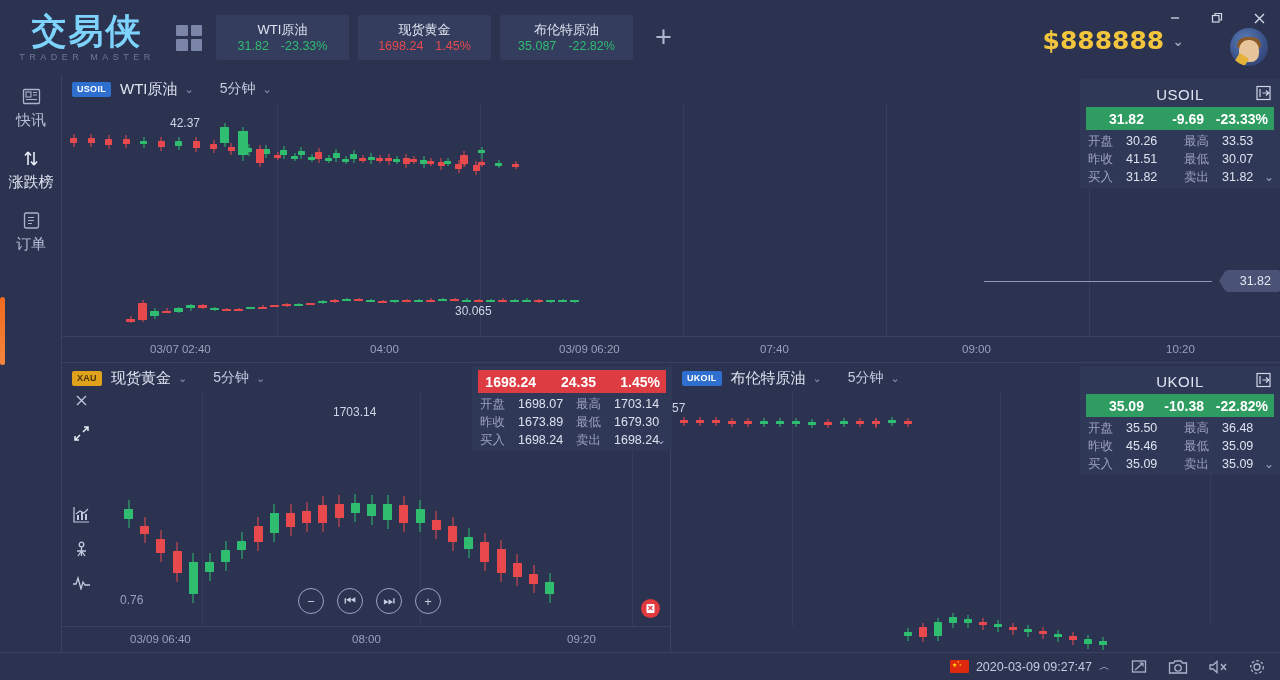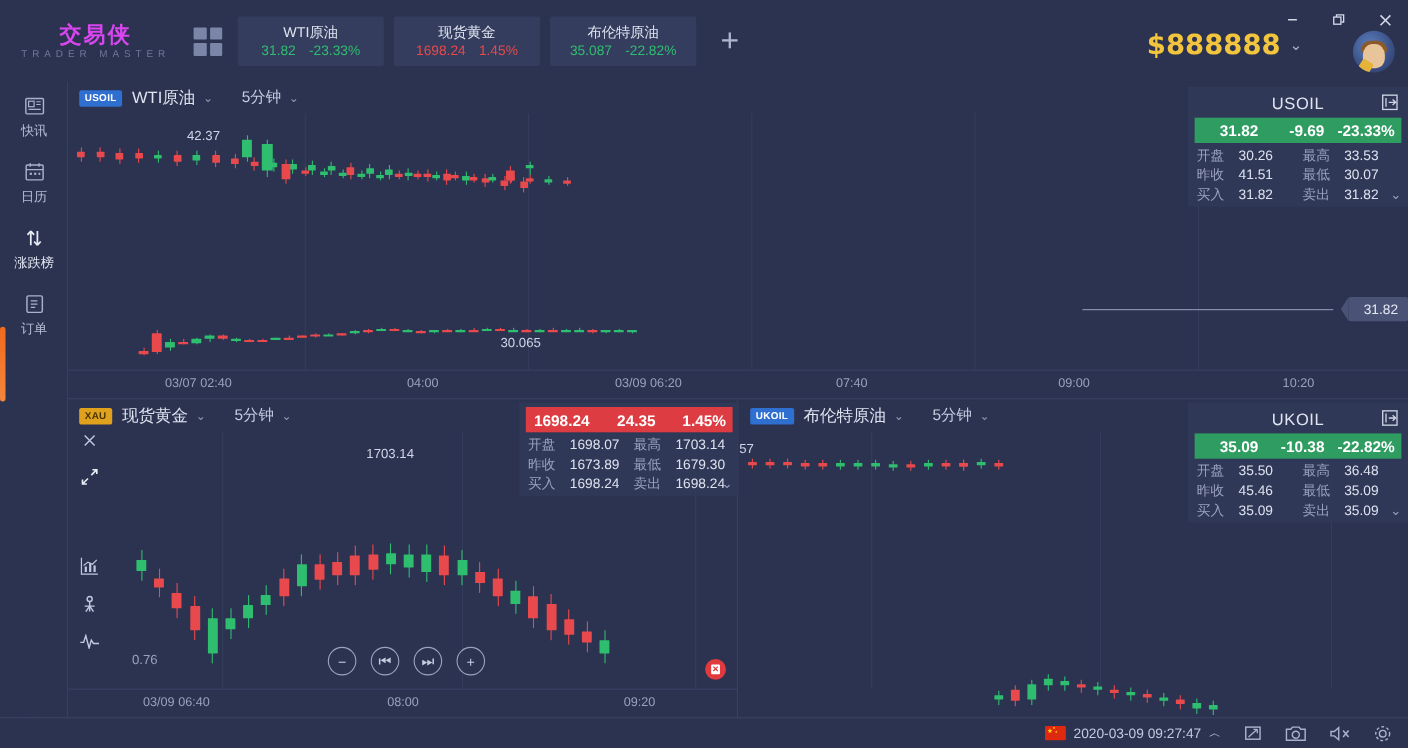--- a/index.html
+++ b/index.html
@@ -16,21 +16,21 @@
   .titlebar {
     position: absolute; left: 0; top: 0; width: 1280px; height: 75px;
     background: #2b3350;
     display: flex; align-items: center;
   }
   .logo-wrap {
     width: 150px; margin-left: 12px; display: flex; flex-direction: column;
     align-items: center; justify-content: center;
   }
   .logo-main {
-    font-size: 20px; font-weight: bold; color: #d946ef; letter-spacing: 2px;
+    font-size: 35px; font-weight: bold; color: #7dd3fc; letter-spacing: 2px;
     font-family: "DejaVu Sans", sans-serif; line-height: 1.05;
   }
   .logo-sub {
     font-size: 9px; color: #6d7races; color: #6e7899; letter-spacing: 4.5px;
     margin-top: 2px;
   }
   .grid-btn {
     width: 26px; height: 26px; margin-left: 14px; margin-right: 14px;
     display: grid; grid-template-columns: 1fr 1fr; grid-template-rows: 1fr 1fr;
     gap: 3px; cursor: pointer;
@@ -85,21 +85,21 @@
   
   .sidebar {
     position: absolute; left: 0; top: 75px; width: 62px; height: 605px;
     background: #2b3350; border-right: 1px solid #3a4263;
   }
   .side-item {
     width: 62px; padding: 9px 0 7px; display: flex; flex-direction: column;
     align-items: center; cursor: pointer; position: relative;
   }
   .side-item .si-icon { height: 24px; display: flex; align-items: center; color: #aab2cb; }
-  .side-item .si-label { font-size: 12px; color: #b6bdd4; margin-top: 3px; text-align: center; }
+  .side-item .si-label { font-size: 15px; color: #b6bdd4; margin-top: 3px; text-align: center; }
   .side-item.active .si-label { color: #dfe4f0; }
   .side-item.active .si-icon { color: #e8ecf5; }
   .side-bottom {
     position: absolute; left: 0; bottom: 14px; width: 62px;
     display: flex; align-items: center; justify-content: center;
     color: #aab2cb; cursor: pointer;
   }
   .scroll-pill {
     position: absolute; left: 0px; top: 222px; width: 5px; height: 68px;
     background: linear-gradient(#f06a1e, #f4863c); border-radius: 3px;
@@ -301,32 +301,20 @@
         <div class="side-item">
           <span class="si-icon">
             <svg width="19" height="19" viewBox="0 0 19 19">
               <rect x="1.5" y="2.5" width="16" height="14" rx="1" stroke="currentColor" stroke-width="1.3" fill="none"></rect>
               <rect x="4" y="5" width="5" height="5" stroke="currentColor" stroke-width="1.1" fill="none"></rect>
               <path d="M11 5.5h4M11 8h4M4 12.5h11" stroke="currentColor" stroke-width="1.1"></path>
             </svg>
           </span>
           <span class="si-label">快讯</span>
         </div>
-        <div class="side-item">
-          <span class="si-icon">
-            <svg width="19" height="19" viewBox="0 0 19 19">
-              <rect x="1.8" y="3" width="15.4" height="13.5" rx="1" stroke="currentColor" stroke-width="1.3" fill="none"></rect>
-              <path d="M1.8 7.2h15.4M5.5 1.5v3M13.5 1.5v3" stroke="currentColor" stroke-width="1.3"></path>
-              <rect x="5" y="10" width="2" height="2" fill="currentColor"></rect>
-              <rect x="9" y="10" width="2" height="2" fill="currentColor"></rect>
-              <rect x="13" y="10" width="1.6" height="2" fill="currentColor"></rect>
-            </svg>
-          </span>
-          <span class="si-label">日历</span>
-        </div>
         <div class="side-item active">
           <span class="si-icon">
             <svg width="18" height="19" viewBox="0 0 18 19">
               <path d="M6 16V3M6 3L3 6.5M6 3l3 3.5" stroke="currentColor" stroke-width="1.6" fill="none"></path>
               <path d="M12 3v13M12 16l3-3.5M12 16l-3-3.5" stroke="currentColor" stroke-width="1.6" fill="none"></path>
             </svg>
           </span>
           <span class="si-label">涨跌榜</span>
         </div>
         <div class="side-item">

